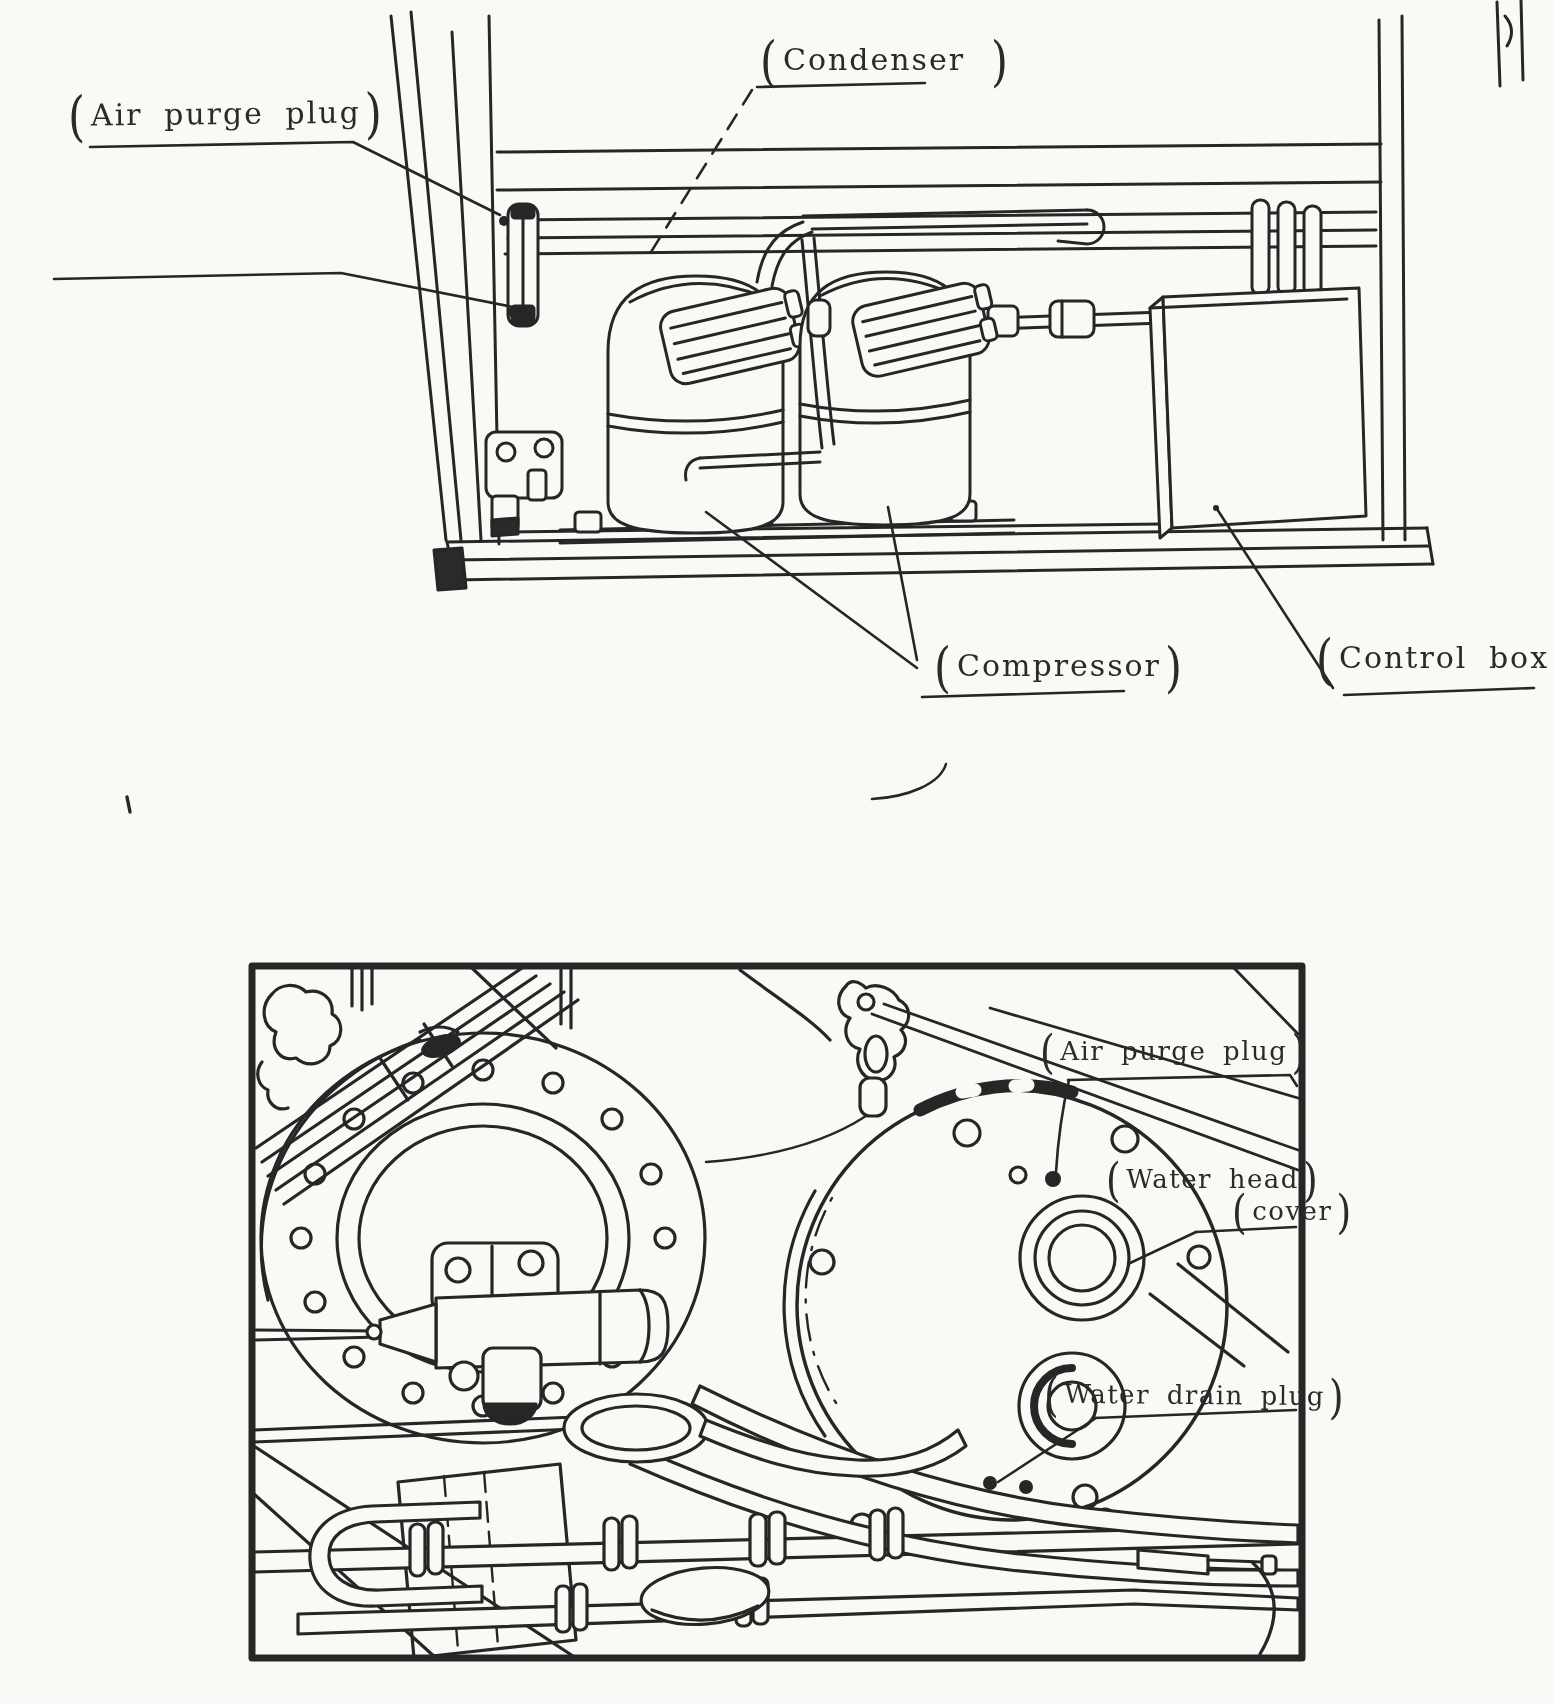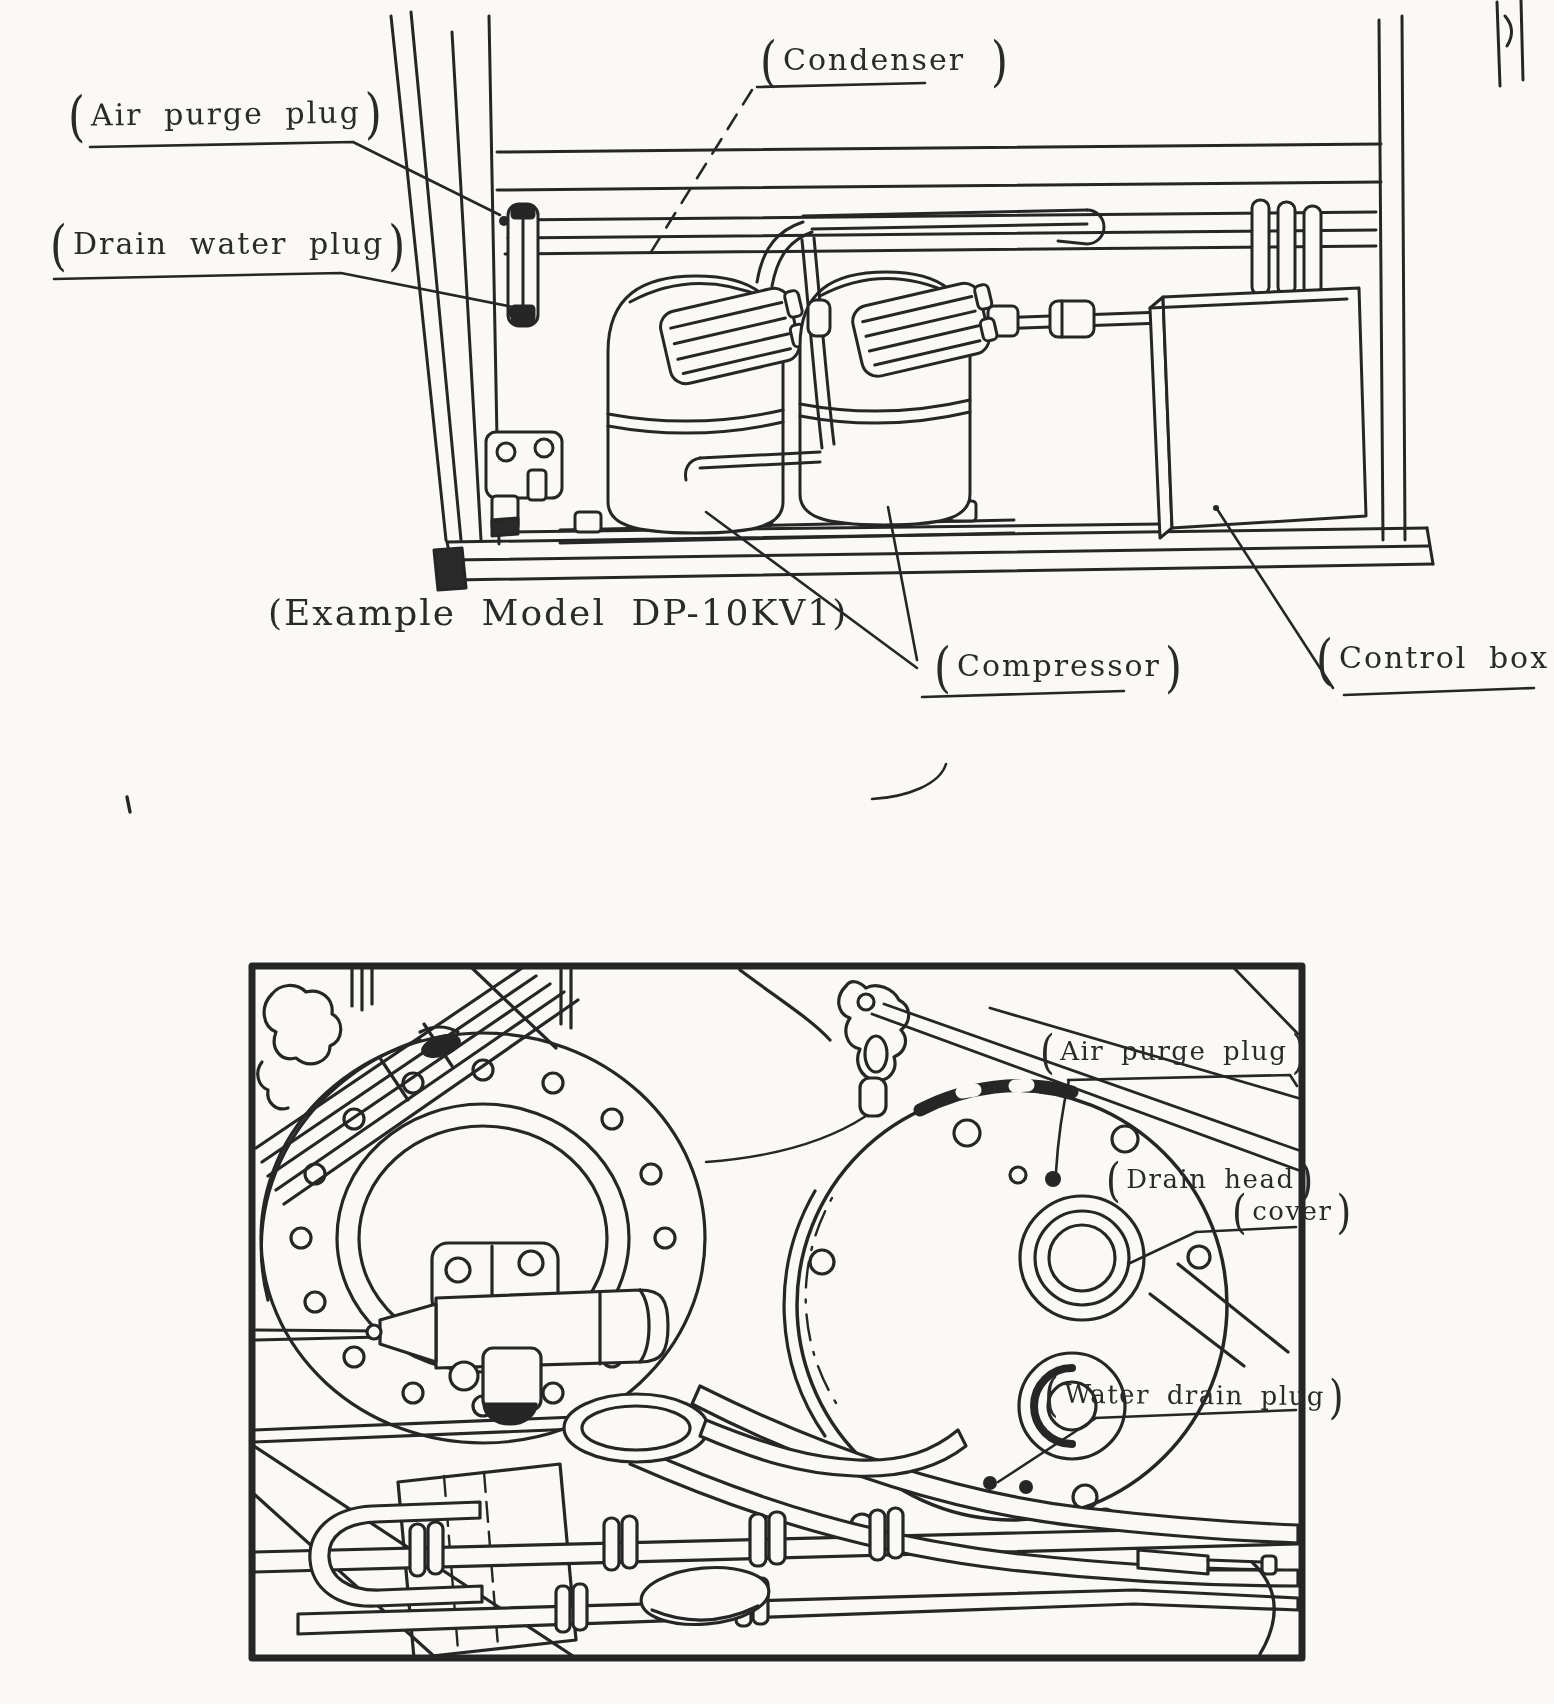--- a/index.html
+++ b/index.html
@@ -340,47 +340,43 @@
       <path d="M1096,1418 L998,1482"></path>
     </g>
   </g>
 </svg>
 
 <div class="layer">
   <div class="lbl lt tilt1" style="left:64px;top:96px;">
     <span class="p">(</span><span>Air purge plug</span><span class="p">)</span>
   </div>
 
-  <div class="lbl lt" style="left:46px;top:226px;">
-    <span class="p">(</span><span>Drain water plug</span><span class="p">)</span>
-  </div>
 
   <div class="lbl lt" style="left:756px;top:42px;">
     <span class="p">(</span><span>Condenser</span><span class="p" style="margin-left:26px;">)</span>
   </div>
 
   <div class="lbl lt" style="left:898px;top:648px;margin-left:32px;">
     <span class="p">(</span><span>Compressor</span><span class="p">)</span>
   </div>
 
   <div class="lbl lt" style="left:1312px;top:640px;">
     <span class="p">(</span><span>Control box</span><span class="p">)</span>
   </div>
 
-  <div class="lbl cap" style="left:268px;top:592px;">(Example Model DP-10KV1)</div>
 
 </div>
 
 <div class="layer">
   <div class="lbl lb" style="left:1036px;top:1036px;">
     <span class="p">(</span><span>Air purge plug</span><span class="p">)</span>
   </div>
 
   <div class="lbl lb" style="left:1102px;top:1164px;">
-    <span class="p">(</span><span>Drain head</span><span class="p">)</span>
+    <span class="p">(</span><span>Water head</span><span class="p">)</span>
   </div>
 
   <div class="lbl lb" style="left:1228px;top:1196px;">
     <span class="p">(</span><span>cover</span><span class="p">)</span>
   </div>
 
   <div class="lbl lb tilt2" style="left:1040px;top:1380px;">
     <span class="p">(</span><span>Water drain plug</span><span class="p">)</span>
   </div>
 </div>

